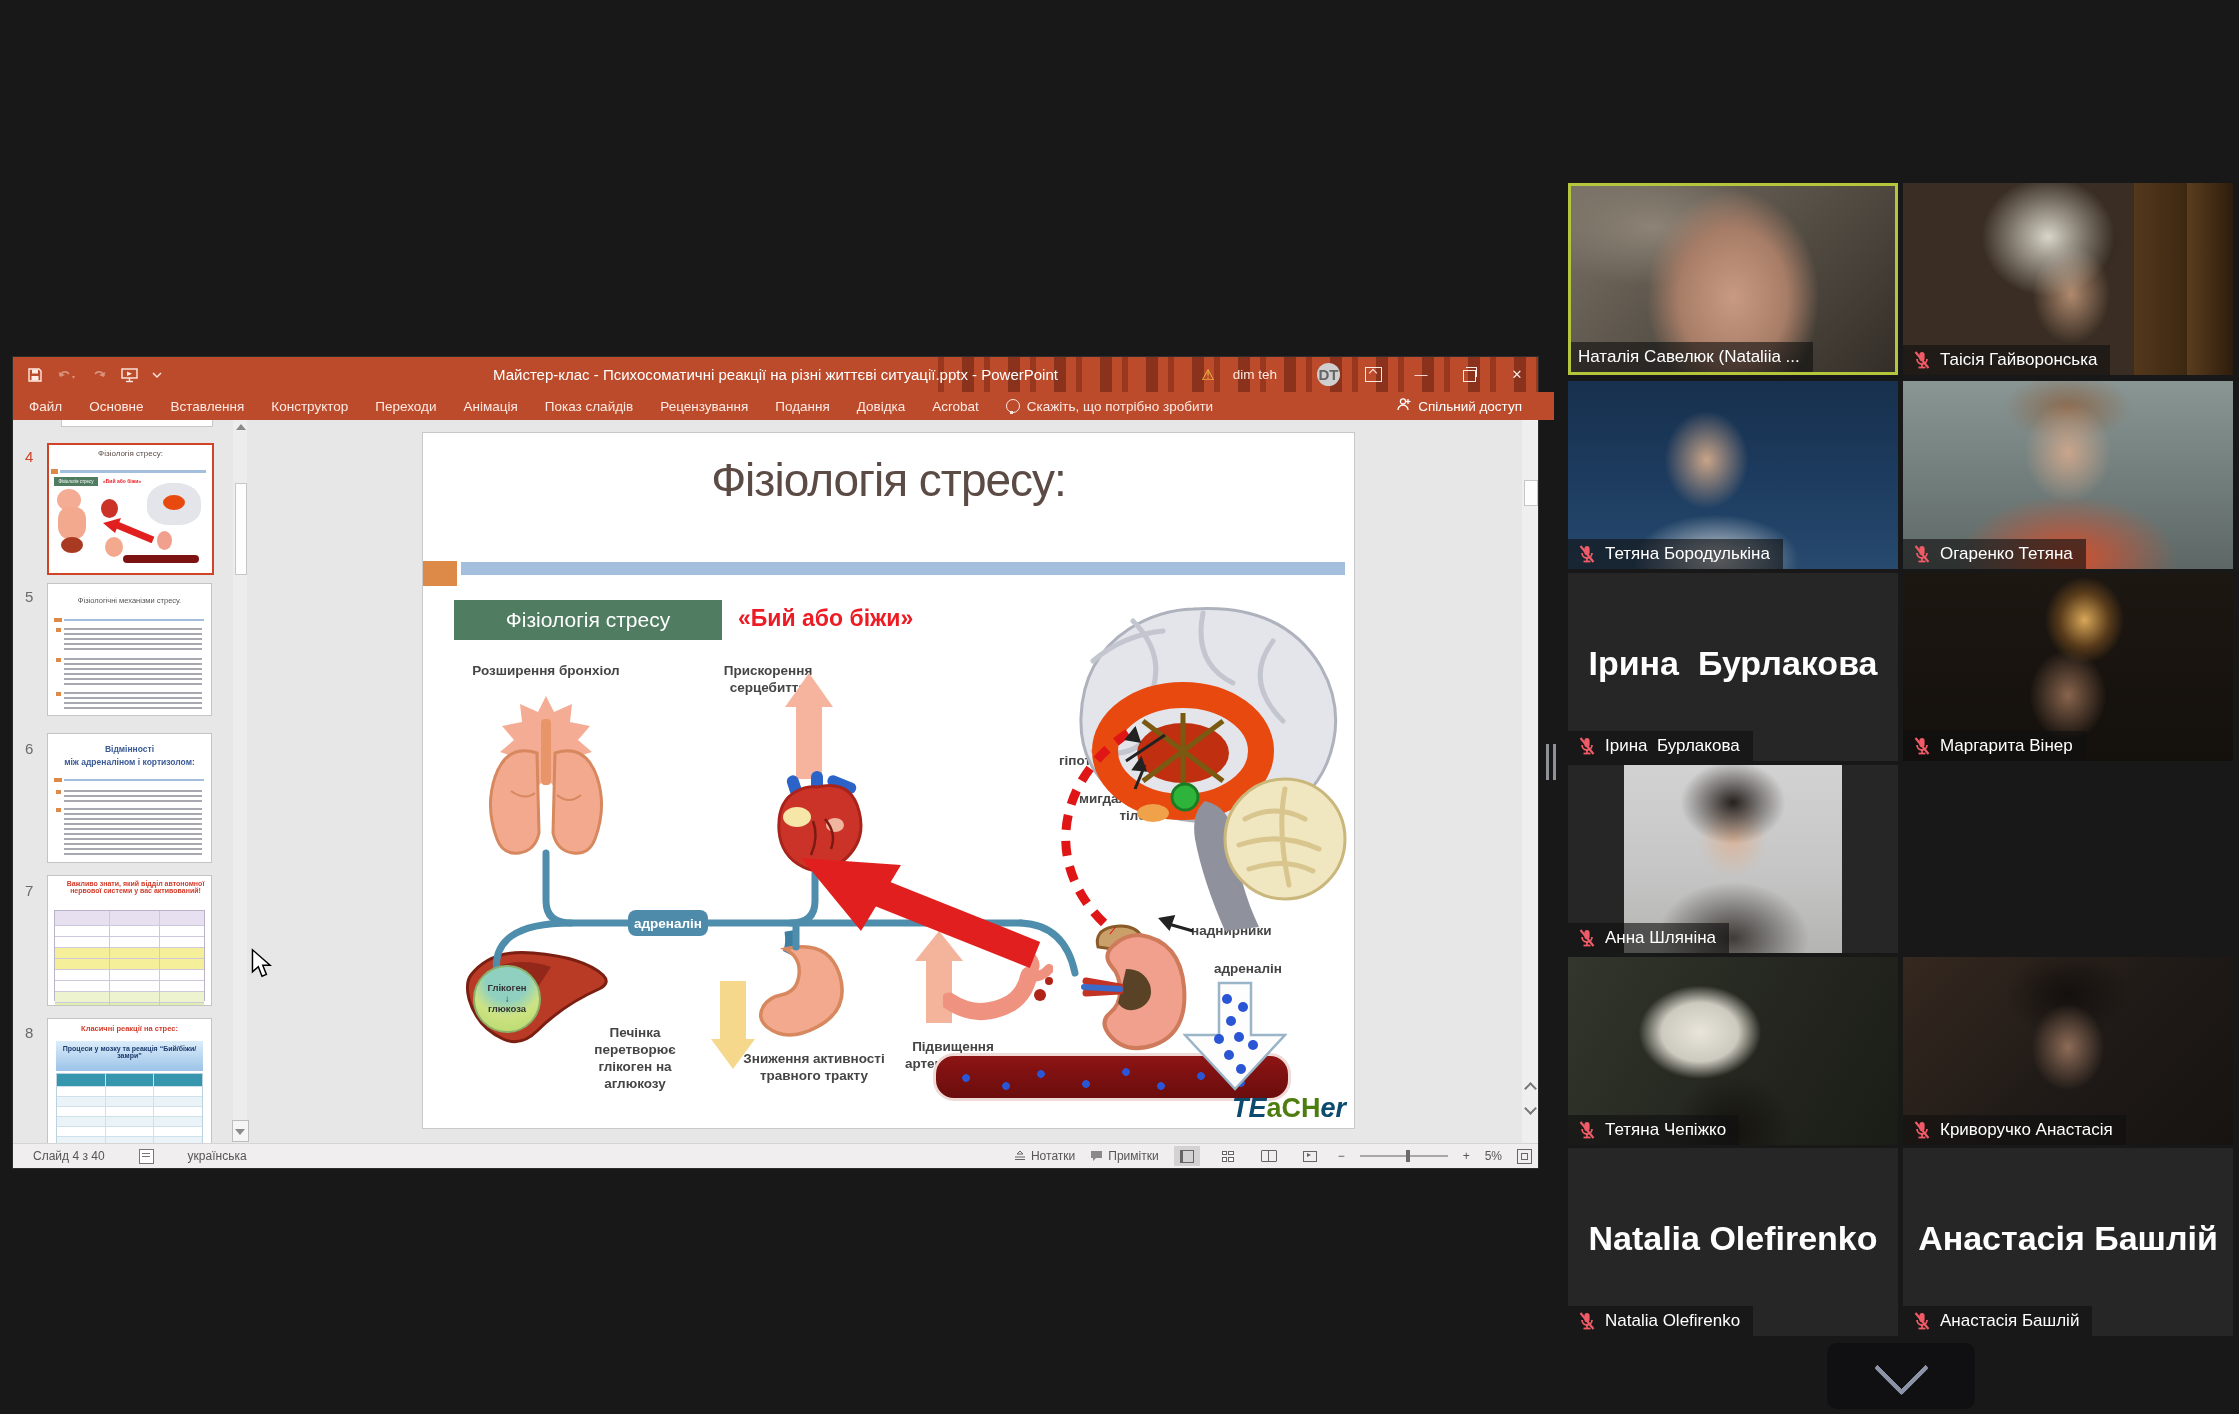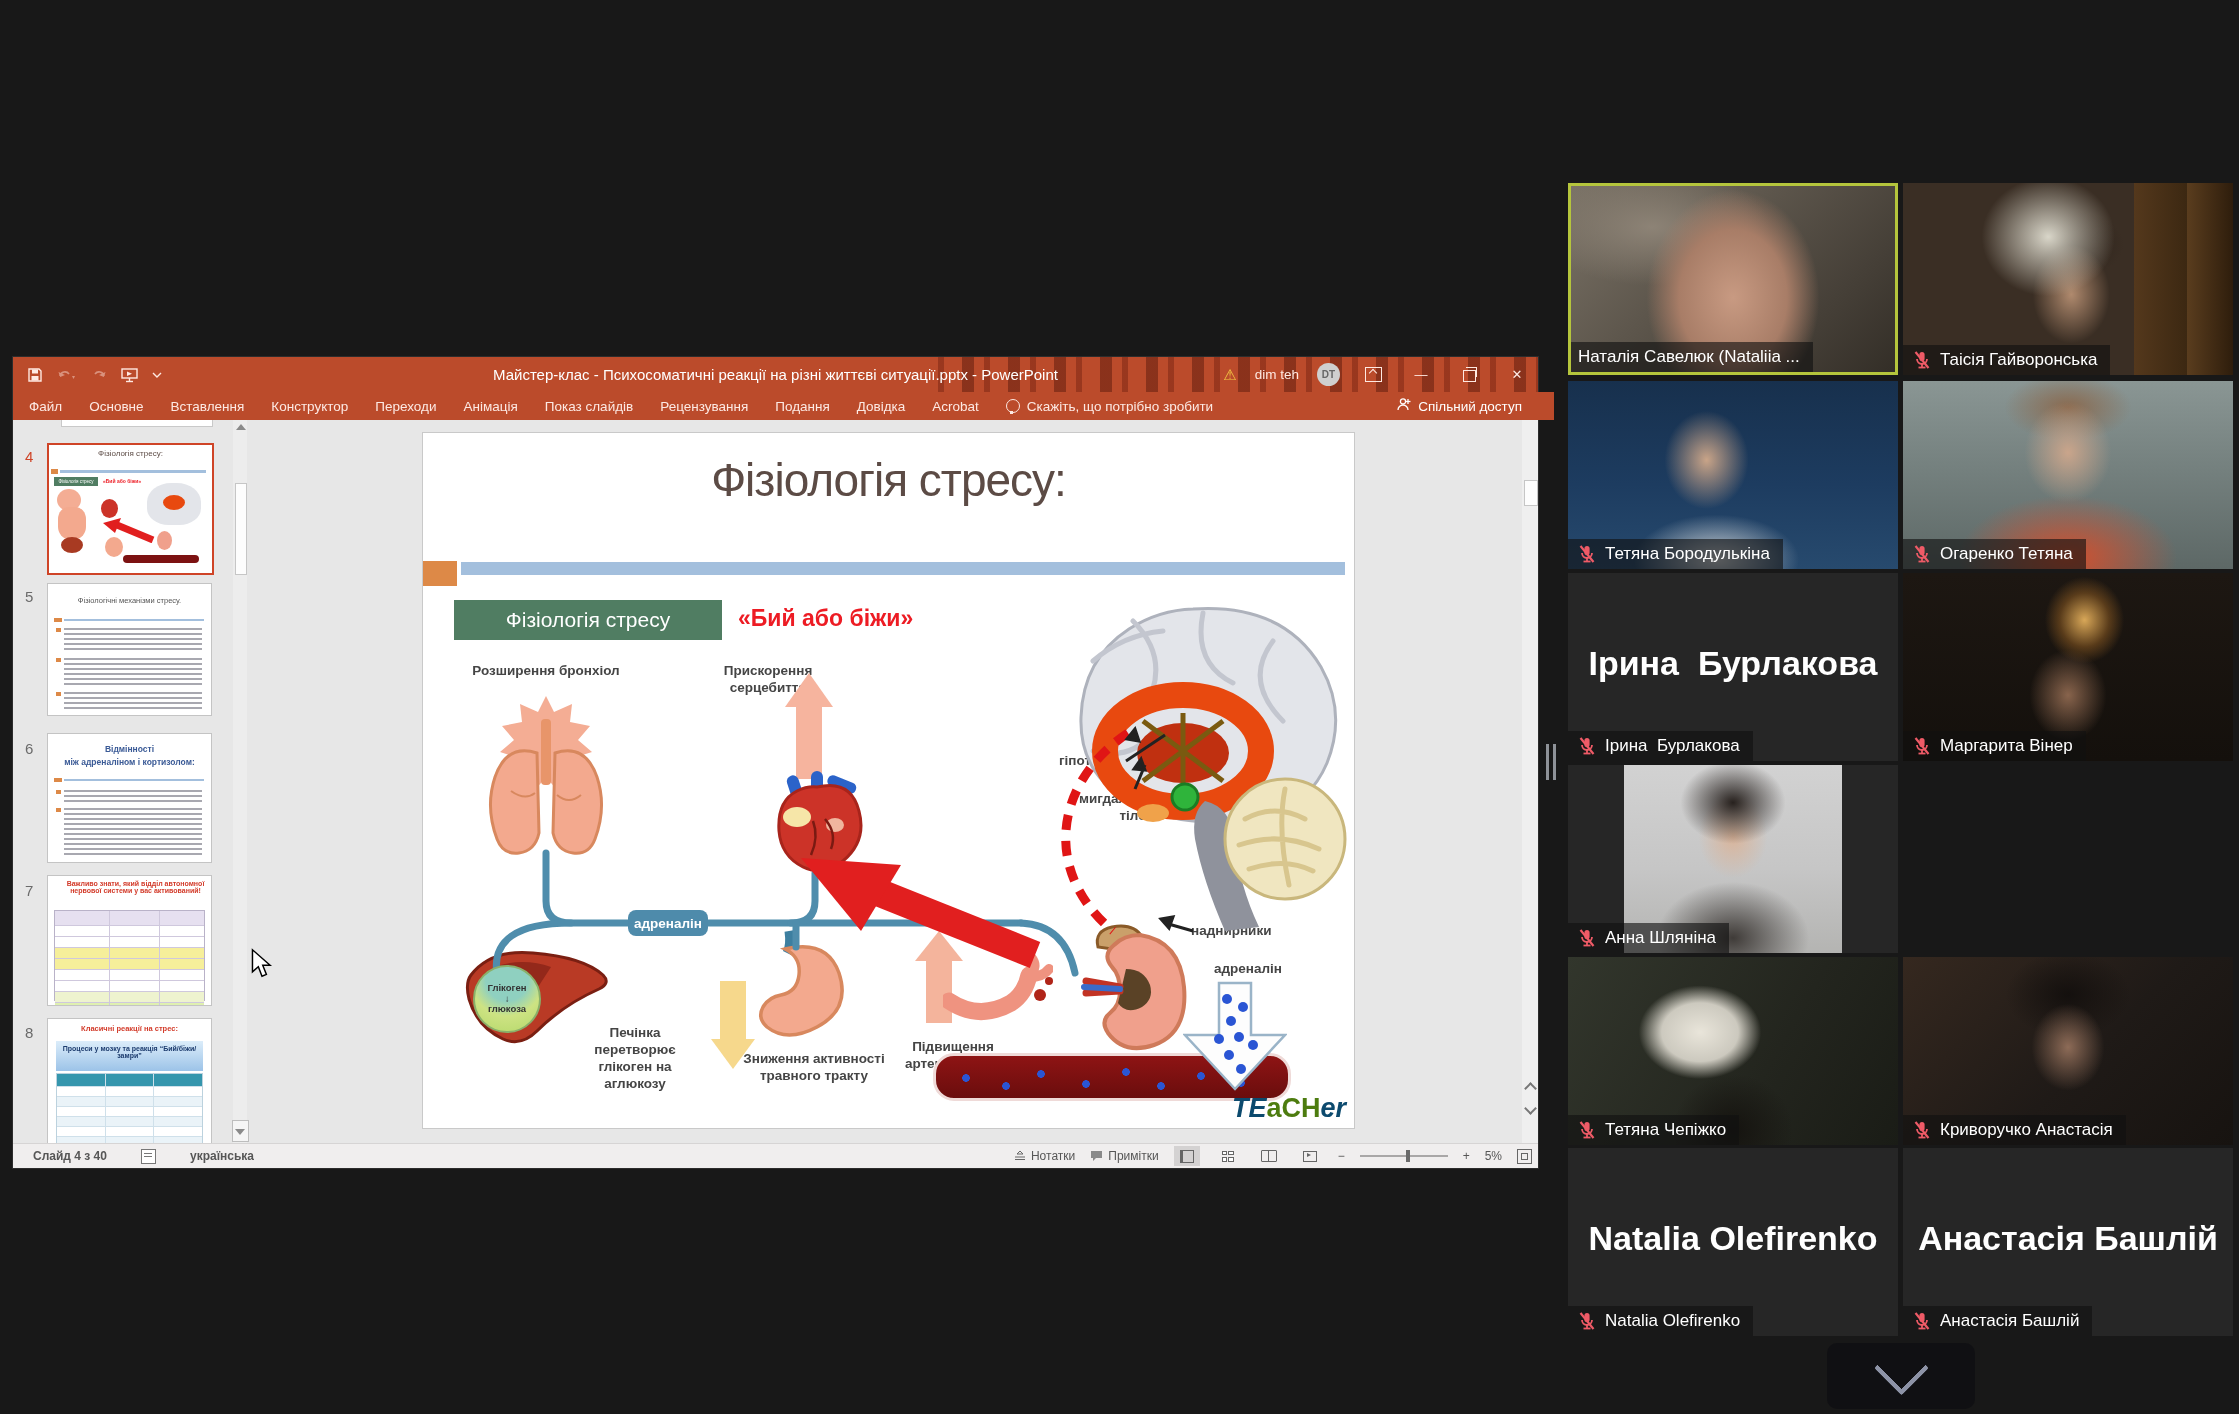--- a/index.html
+++ b/index.html
@@ -13,22 +13,22 @@
   .titlebar .deco{position:absolute;right:0;top:0;height:100%;width:40%;
       background:repeating-linear-gradient(90deg,rgba(125,39,20,0) 0 10px,rgba(125,39,20,.55) 10px 16px,rgba(125,39,20,0) 16px 34px,rgba(90,25,12,.5) 34px 46px);}
   .qat{position:absolute;left:14px;top:0;height:35px;display:flex;align-items:center;gap:14px;z-index:2;}
   .qat svg{display:block}
   .dim{opacity:.45}
   .tb-title{position:absolute;left:0;top:0;width:100%;height:35px;display:flex;align-items:center;justify-content:center;
             color:#fff;font-size:15px;z-index:1;white-space:nowrap;}
   .tb-right{position:absolute;right:6px;top:0;height:35px;display:flex;align-items:center;gap:18px;z-index:3;color:#fff;}
   .warn{color:#f2c744;font-size:15px;}
   .tb-user{font-size:13.5px;color:#ffe9e2;}
-  .avatar-dt{width:23px;height:23px;border-radius:50%;background:#cfcfcf;color:#666;font-size:10px;font-weight:bold;
-             display:flex;align-items:center;justify-content:center;}
+  .avatar-dt{width:23px;height:23px;border-radius:50%;background:#cfcfcf;color:#666;font-size:15px;font-weight:bold;
+             display:flex;align-items:center;justify-content:center;margin-left:22px;}
   .winbtn{width:30px;height:26px;display:flex;align-items:center;justify-content:center;font-size:13px;color:#ffe9e2;}
   .ribbon-opts{width:15px;height:13px;border:1.4px solid #ffe9e2;position:relative;}
   .ribbon-opts::after{content:"";position:absolute;left:4px;top:2px;width:5px;height:5px;border-left:1.4px solid #ffe9e2;border-top:1.4px solid #ffe9e2;transform:rotate(45deg);}
   .restore{width:11px;height:10px;border:1.2px solid #ffe9e2;position:relative;margin-top:2px;}
   .restore::before{content:"";position:absolute;left:2px;top:-4px;width:10px;height:9px;border:1.2px solid #ffe9e2;border-bottom:none;border-left:none;}
 
   .tabsrow{position:absolute;left:0;top:35px;width:100%;height:28px;background:#bb4b2b;display:flex;align-items:center;
            padding-left:16px;gap:27px;color:#fde9e3;font-size:13.5px;white-space:nowrap;}
   .tellme{display:flex;align-items:center;gap:7px;}
   .bulb{width:12px;height:12px;border:1.4px solid #fde9e3;border-radius:50%;position:relative;}
@@ -112,21 +112,21 @@
   .v-scroll{position:absolute;right:0;top:0;width:16px;height:100%;background:#efefef;}
   .v-thumb{position:absolute;left:2px;top:60px;width:12px;height:24px;background:#fdfdfd;border:1px solid #c6c6c6;}
   .chev-btn{position:absolute;left:0;width:16px;height:23px;display:flex;align-items:center;justify-content:center;}
   .chev{width:7px;height:7px;border-left:2px solid #777;border-top:2px solid #777;}
   .chev.up{transform:rotate(45deg);margin-top:3px;}
   .chev.dn{transform:rotate(225deg);margin-top:-3px;}
 
   
   .statusbar{position:absolute;left:0;bottom:0;width:100%;height:24px;background:#f0eeee;border-top:1px solid #d6d4d4;
              font-size:12px;color:#565656;}
-  .st-left{position:absolute;left:20px;top:0;height:24px;display:flex;align-items:center;gap:34px;font-weight:bold;}
+  .st-left{position:absolute;left:20px;top:0;height:24px;display:flex;align-items:center;gap:34px;}
   .st-right{position:absolute;right:6px;top:0;height:24px;display:flex;align-items:center;gap:15px;}
   .spell{width:13px;height:13px;border:1px solid #777;position:relative;background:#fff;}
   .spell::after{content:"";position:absolute;left:2px;top:3px;width:8px;height:1.5px;background:#777;box-shadow:0 3px 0 #777;}
   .viewbtn{width:26px;height:20px;display:flex;align-items:center;justify-content:center;}
   .viewbtn.on{background:#d4d2d2;}
   .vb-norm{width:12px;height:11px;border:1px solid #666;background:linear-gradient(90deg,#666 0 2.5px,transparent 2.5px);}
   .vb-grid{width:12px;height:11px;display:grid;grid-template-columns:1fr 1fr;gap:1.5px;}
   .vb-grid span{background:#fff;border:1px solid #666;}
   .vb-read{width:14px;height:10px;border:1px solid #666;border-radius:1px;background:linear-gradient(90deg,transparent 0 6px,#666 6px 7px,transparent 7px);}
   .vb-show{width:12px;height:9px;border:1px solid #666;position:relative;}

